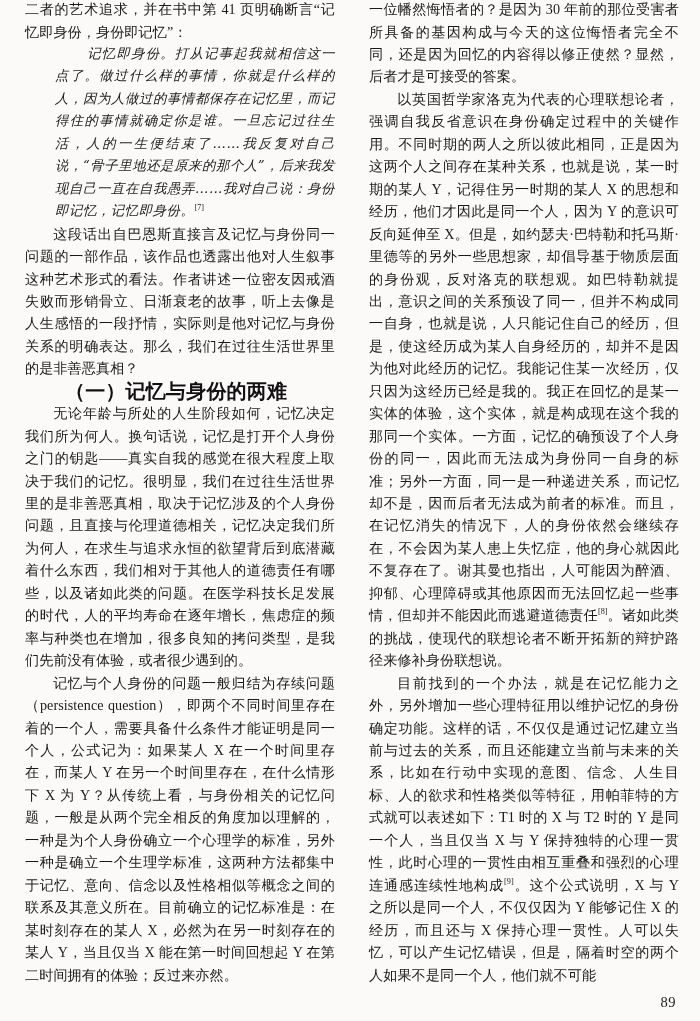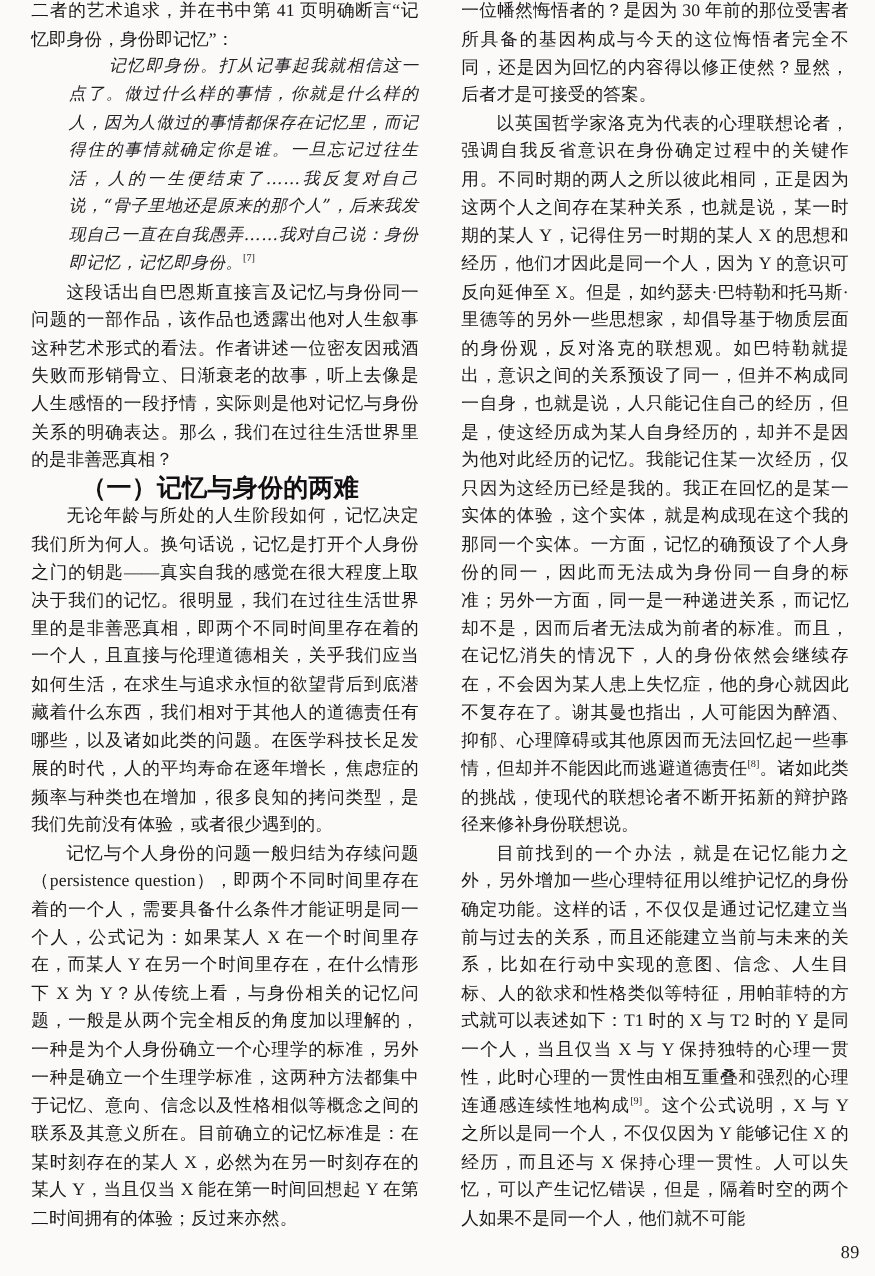--- a/index.html
+++ b/index.html
@@ -73,21 +73,21 @@
   .fn {
     font-size: 8.2px;
     vertical-align: super;
     line-height: 0;
     letter-spacing: 0;
     font-style: normal;
     font-family: "Liberation Serif", serif;
   }
   .folio {
     position: absolute;
-    right: 12px;
+    right: 24px;
     bottom: 10px;
     font-size: 14.5px;
     font-family: "Liberation Serif", "DejaVu Serif", serif;
     color: #1b191b;
     letter-spacing: 0.5px;
   }
   .bq-wrap { margin: 0; }
 </style>
 </head>
 <body>
@@ -99,21 +99,21 @@
       <p>恩斯以半自传形式论及衰老、死亡以及超越二者的艺术追求，并在书中第 41 页明确断言“记忆即身份，身份即记忆”：</p>
 
       <div class="bq-wrap">
         <p class="blockquote"><span>记忆即身份。打从记事起我就相信这一点了。做过什么样的事情，你就是什么样的人，因为人做过的事情都保存在记忆里，而记得住的事情就确定你是谁。一旦忘记过往生活，人的一生便结束了……我反复对自己说，“骨子里地还是原来的那个人”，后来我发现自己一直在自我愚弄……我对自己说：身份即记忆，记忆即身份。</span><span class="fn">[7]</span></p>
       </div>
 
       <p>这段话出自巴恩斯直接言及记忆与身份同一问题的一部作品，该作品也透露出他对人生叙事这种艺术形式的看法。作者讲述一位密友因戒酒失败而形销骨立、日渐衰老的故事，听上去像是人生感悟的一段抒情，实际则是他对记忆与身份关系的明确表达。那么，我们在过往生活世界里的是非善恶真相？</p>
 
       <p class="heading">（一）记忆与身份的两难</p>
 
-      <p>无论年龄与所处的人生阶段如何，记忆决定我们所为何人。换句话说，记忆是打开个人身份之门的钥匙——真实自我的感觉在很大程度上取决于我们的记忆。很明显，我们在过往生活世界里的是非善恶真相，即两个不同时间里存在着的一个人，且直接与伦理道德相关，关乎我们应当如何生活，在求生与追求永恒的欲望背后到底潜藏着什么东西，我们相对于其他人的道德责任有哪些，以及诸如此类的问题。在医学科技长足发展的时代，人的平均寿命在逐年增长，焦虑症的频率与种类也在增加，很多良知的拷问类型，是我们先前没有体验，或者很少遇到的。</p>
+      <p>无论年龄与所处的人生阶段如何，记忆决定我们所为何人。换句话说，记忆是打开个人身份之门的钥匙——真实自我的感觉在很大程度上取决于我们的记忆。很明显，我们在过往生活世界里的是非善恶真相，取决于记忆涉及的个人身份问题，且直接与伦理道德相关，记忆决定我们所为何人，在求生与追求永恒的欲望背后到底潜藏着什么东西，我们相对于其他人的道德责任有哪些，以及诸如此类的问题。在医学科技长足发展的时代，人的平均寿命在逐年增长，焦虑症的频率与种类也在增加，很多良知的拷问类型，是我们先前没有体验，或者很少遇到的。</p>
 
       <p>记忆与个人身份的问题一般归结为存续问题（persistence question），即两个不同时间里存在着的一个人，需要具备什么条件才能证明是同一个人，公式记为：如果某人 X 在一个时间里存在，而某人 Y 在另一个时间里存在，在什么情形下 X 为 Y？从传统上看，与身份相关的记忆问题，一般是从两个完全相反的角度加以理解的，一种是为个人身份确立一个心理学的标准，另外一种是确立一个生理学标准，这两种方法都集中于记忆、意向、信念以及性格相似等概念之间的联系及其意义所在。目前确立的记忆标准是：在某时刻存在的某人 X，必然为在另一时刻存在的某人 Y，当且仅当 X 能在第一时间回想起 Y 在第二时间拥有的体验；反过来亦然。</p>
     </div>
 
     <div class="column">
       <p>譬如，在《一种终结的意义》中，巴恩斯通过叙述者韦伯斯特的不可靠叙述向读者提出一个暗含的问题：是什么东西使 30 多年以来的一位自认的爱情与婚姻的双重受害者，变成了今天这样一位幡然悔悟者的？是因为 30 年前的那位受害者所具备的基因构成与今天的这位悔悟者完全不同，还是因为回忆的内容得以修正使然？显然，后者才是可接受的答案。</p>
 
       <p><span>以英国哲学家洛克为代表的心理联想论者，强调自我反省意识在身份确定过程中的关键作用。不同时期的两人之所以彼此相同，正是因为这两个人之间存在某种关系，也就是说，某一时期的某人 Y，记得住另一时期的某人 X 的思想和经历，他们才因此是同一个人，因为 Y 的意识可反向延伸至 X。但是，如约瑟夫·巴特勒和托马斯·里德等的另外一些思想家，却倡导基于物质层面的身份观，反对洛克的联想观。如巴特勒就提出，意识之间的关系预设了同一，但并不构成同一自身，也就是说，人只能记住自己的经历，但是，使这经历成为某人自身经历的，却并不是因为他对此经历的记忆。我能记住某一次经历，仅只因为这经历已经是我的。我正在回忆的是某一实体的体验，这个实体，就是构成现在这个我的那同一个实体。一方面，记忆的确预设了个人身份的同一，因此而无法成为身份同一自身的标准；另外一方面，同一是一种递进关系，而记忆却不是，因而后者无法成为前者的标准。而且，在记忆消失的情况下，人的身份依然会继续存在，不会因为某人患上失忆症，他的身心就因此不复存在了。谢其曼也指出，人可能因为醉酒、抑郁、心理障碍或其他原因而无法回忆起一些事情，但却并不能因此而逃避道德责任</span><span class="fn">[8]</span><span>。诸如此类的挑战，使现代的联想论者不断开拓新的辩护路径来修补身份联想说。</span></p>
 
       <p><span>目前找到的一个办法，就是在记忆能力之外，另外增加一些心理特征用以维护记忆的身份确定功能。这样的话，不仅仅是通过记忆建立当前与过去的关系，而且还能建立当前与未来的关系，比如在行动中实现的意图、信念、人生目标、人的欲求和性格类似等特征，用帕菲特的方式就可以表述如下：T1 时的 X 与 T2 时的 Y 是同一个人，当且仅当 X 与 Y 保持独特的心理一贯性，此时心理的一贯性由相互重叠和强烈的心理连通感连续性地构成</span><span class="fn">[9]</span><span>。这个公式说明，X 与 Y 之所以是同一个人，不仅仅因为 Y 能够记住 X 的经历，而且还与 X 保持心理一贯性。人可以失忆，可以产生记忆错误，但是，隔着时空的两个人如果不是同一个人，他们就不可能</span></p>

